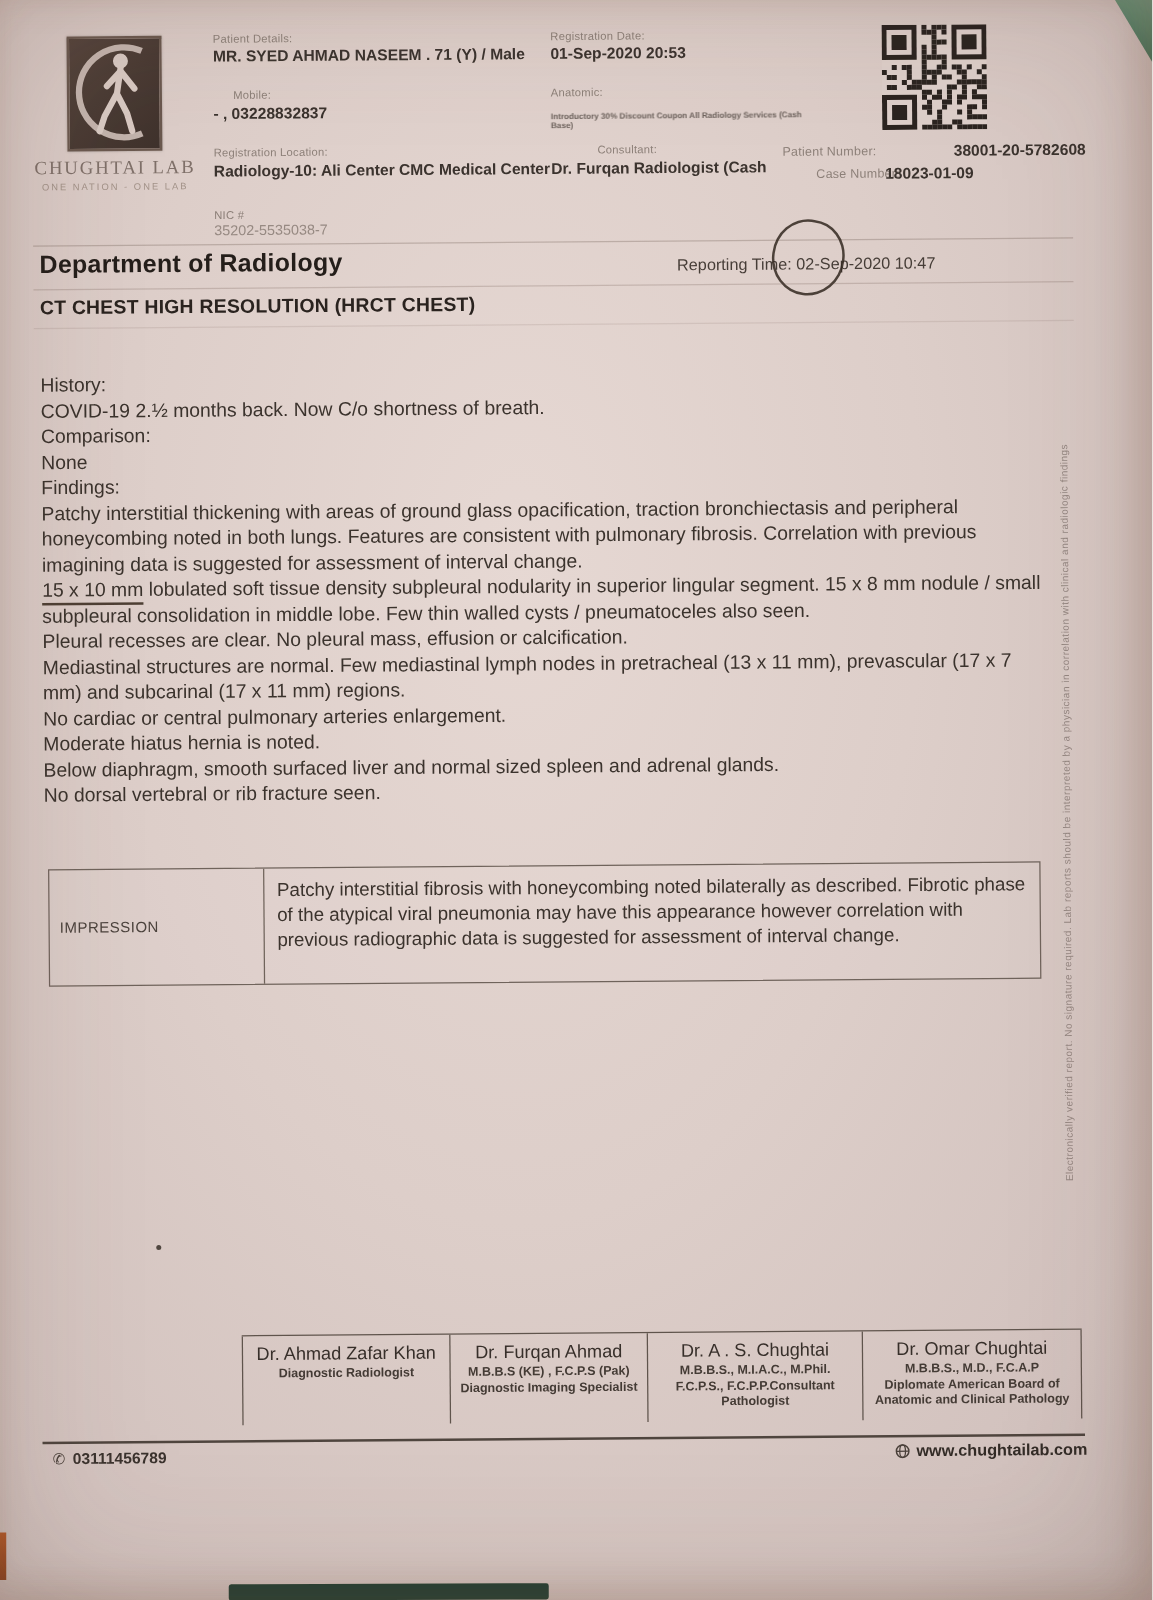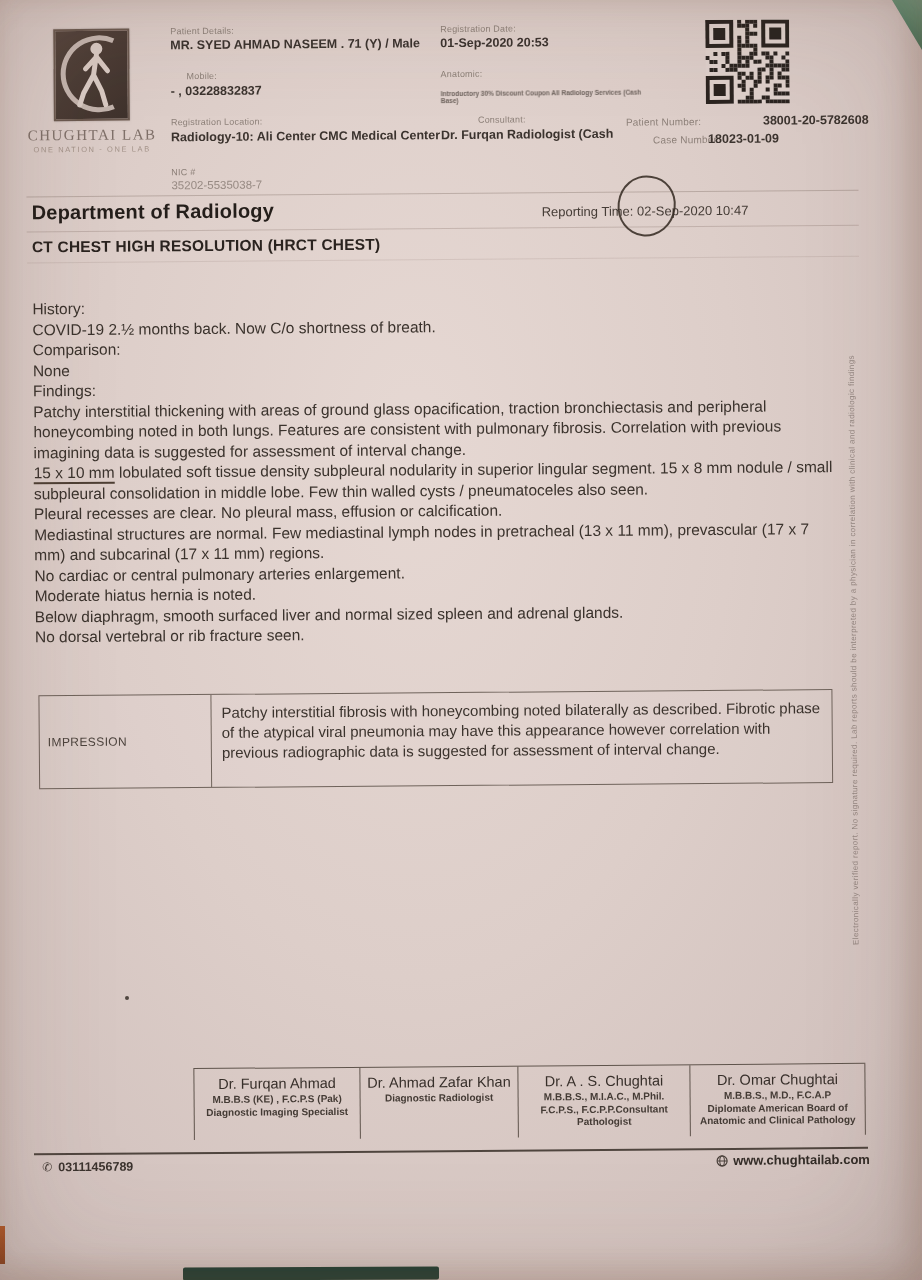--- a/index.html
+++ b/index.html
@@ -266,27 +266,27 @@
       <p>No dorsal vertebral or rib fracture seen.</p>
     </div>
 
     <div class="abs impression">
       <div class="left">IMPRESSION</div>
       <div class="right">Patchy interstitial fibrosis with honeycombing noted bilaterally as described. Fibrotic phase of the atypical viral pneumonia may have this appearance however correlation with previous radiographic data is suggested for assessment of interval change.</div>
     </div>
 
     <div class="abs sig-block">
       <div class="sig-cell">
+        <div class="sig-name">Dr. Ahmad Zafar Khan</div>
+        <div class="sig-creds">Diagnostic Radiologist</div>
+      </div>
+      <div class="sig-cell">
         <div class="sig-name">Dr. Furqan Ahmad</div>
         <div class="sig-creds">M.B.B.S (KE) , F.C.P.S (Pak)
 Diagnostic Imaging Specialist</div>
-      </div>
-      <div class="sig-cell">
-        <div class="sig-name">Dr. Ahmad Zafar Khan</div>
-        <div class="sig-creds">Diagnostic Radiologist</div>
       </div>
       <div class="sig-cell">
         <div class="sig-name">Dr. A . S. Chughtai</div>
         <div class="sig-creds">M.B.B.S., M.I.A.C., M.Phil.
 F.C.P.S., F.C.P.P.Consultant
 Pathologist</div>
       </div>
       <div class="sig-cell">
         <div class="sig-name">Dr. Omar Chughtai</div>
         <div class="sig-creds">M.B.B.S., M.D., F.C.A.P

